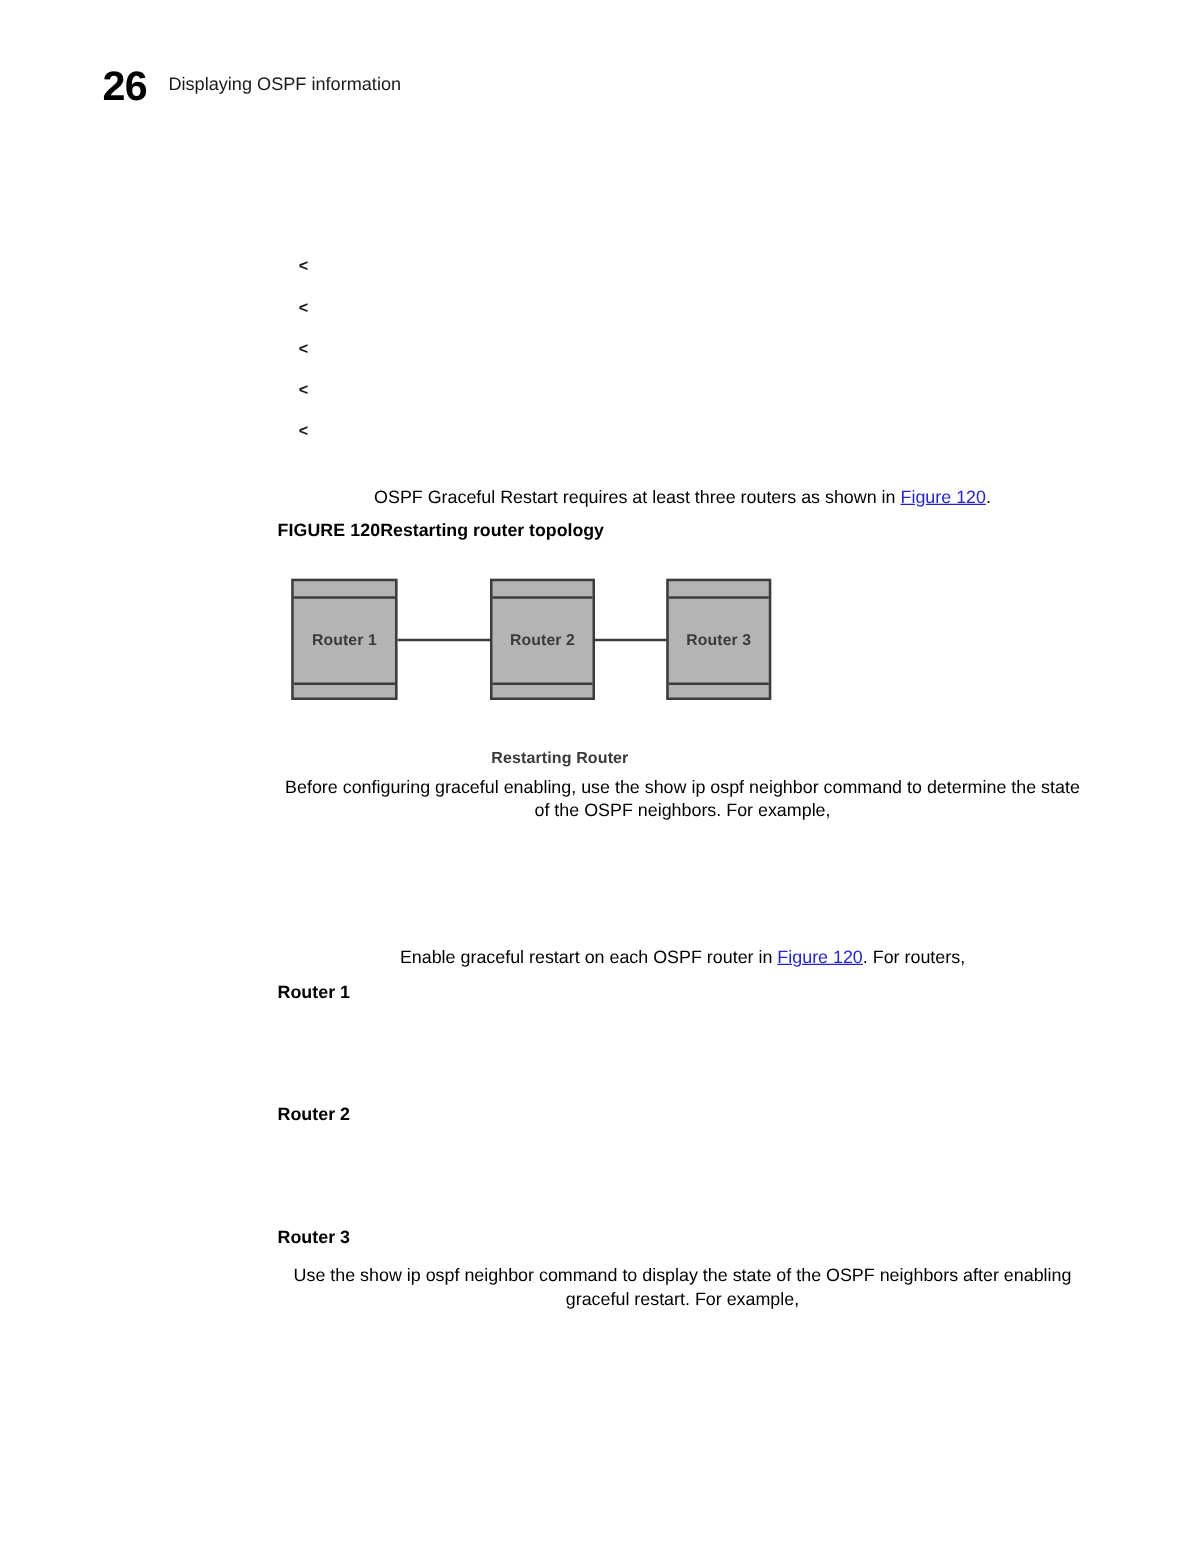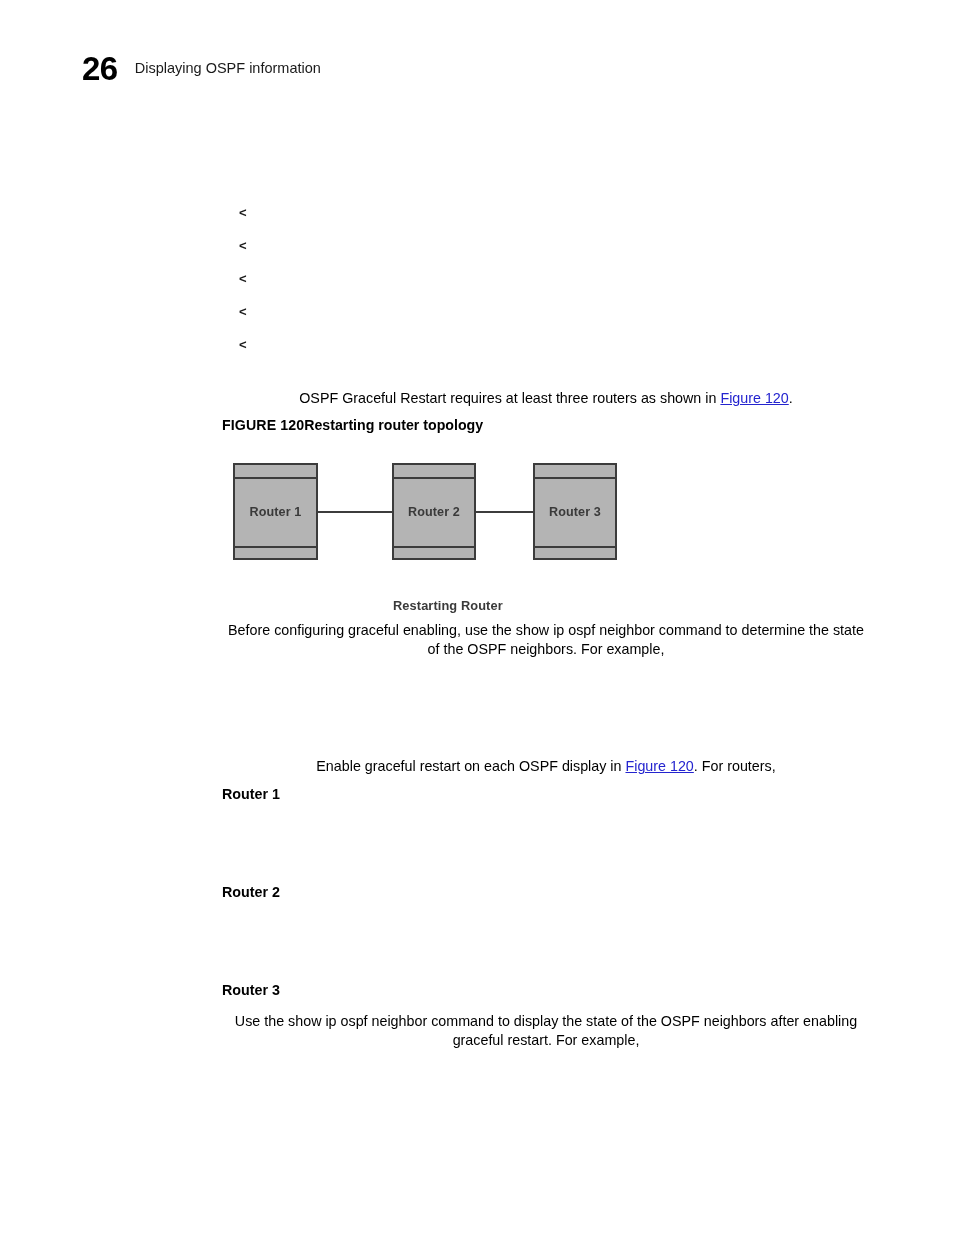--- a/index.html
+++ b/index.html
@@ -211,19 +211,19 @@
     <div class="bar-top"></div>
     <div class="router-label">Router 3</div>
     <div class="bar-bottom"></div>
   </div>
 </div>
 
 <div id="restarting-router-caption">Restarting Router</div>
 
 <div class="body-para" id="para-before"><span>Before configuring graceful enabling, use the </span><span class="bold-cmd">show ip ospf neighbor</span><span> command to determine the state of the OSPF neighbors. For example,</span></div>
 
-<div class="body-para" id="para-enable"><span>Enable graceful restart on each OSPF display in </span><a class="link" href="#">Figure 120</a><span>. For routers,</span></div>
+<div class="body-para" id="para-enable"><span>Enable graceful restart on each OSPF router in </span><a class="link" href="#">Figure 120</a><span>. For routers,</span></div>
 
 <div class="router-heading" id="heading-router-1">Router 1</div>
 <div class="router-heading" id="heading-router-2">Router 2</div>
 <div class="router-heading" id="heading-router-3">Router 3</div>
 
 <div class="body-para" id="para-use"><span>Use the </span><span class="bold-cmd">show ip ospf neighbor</span><span> command to display the state of the OSPF neighbors after enabling graceful restart. For example,</span></div>
 
 </body></html>

